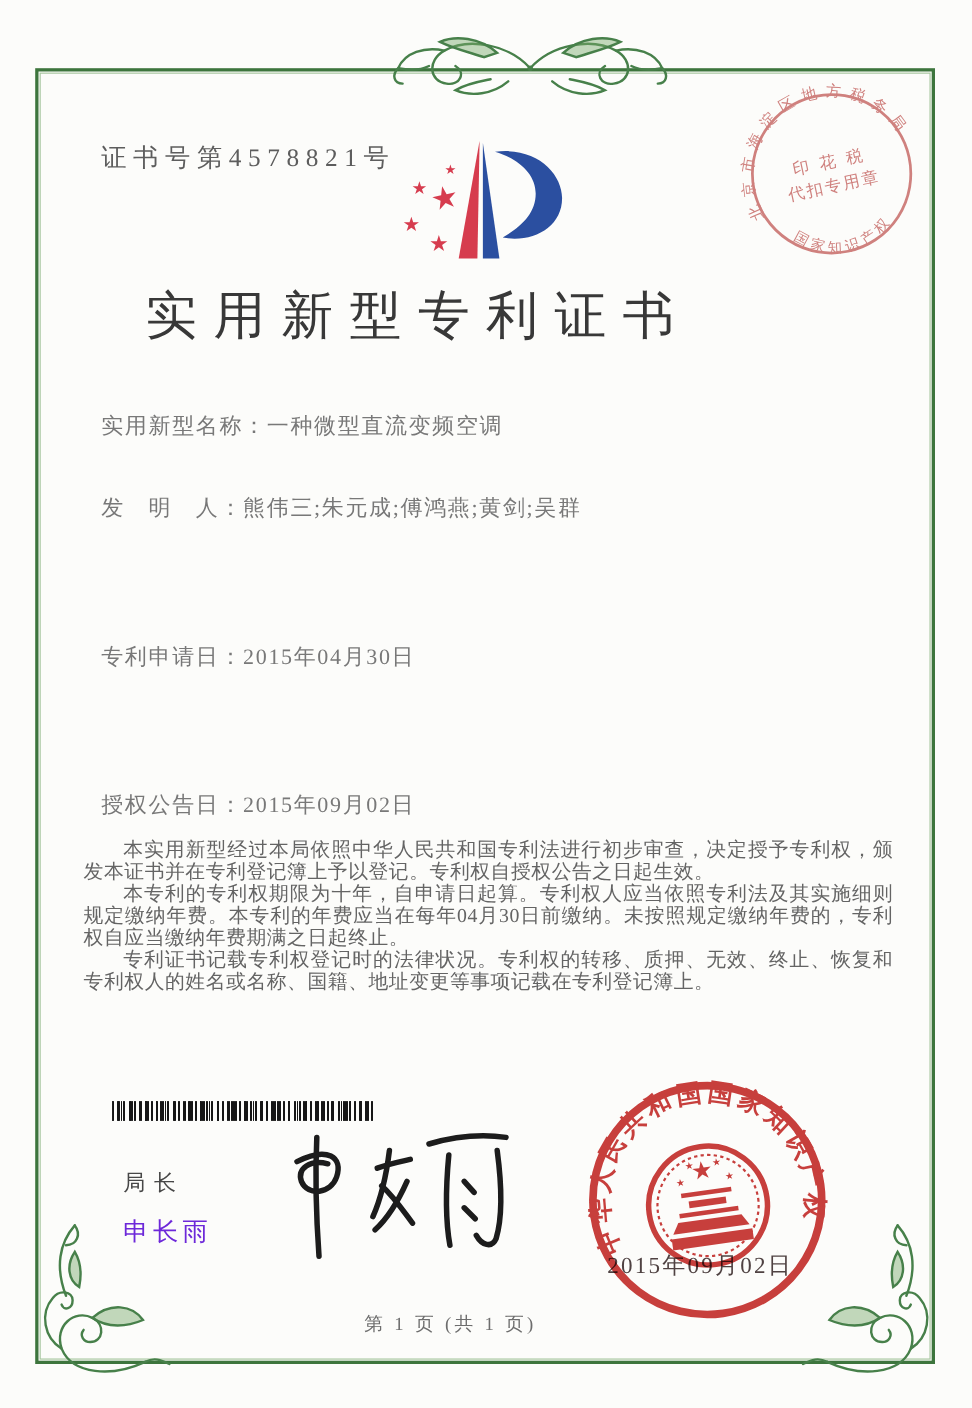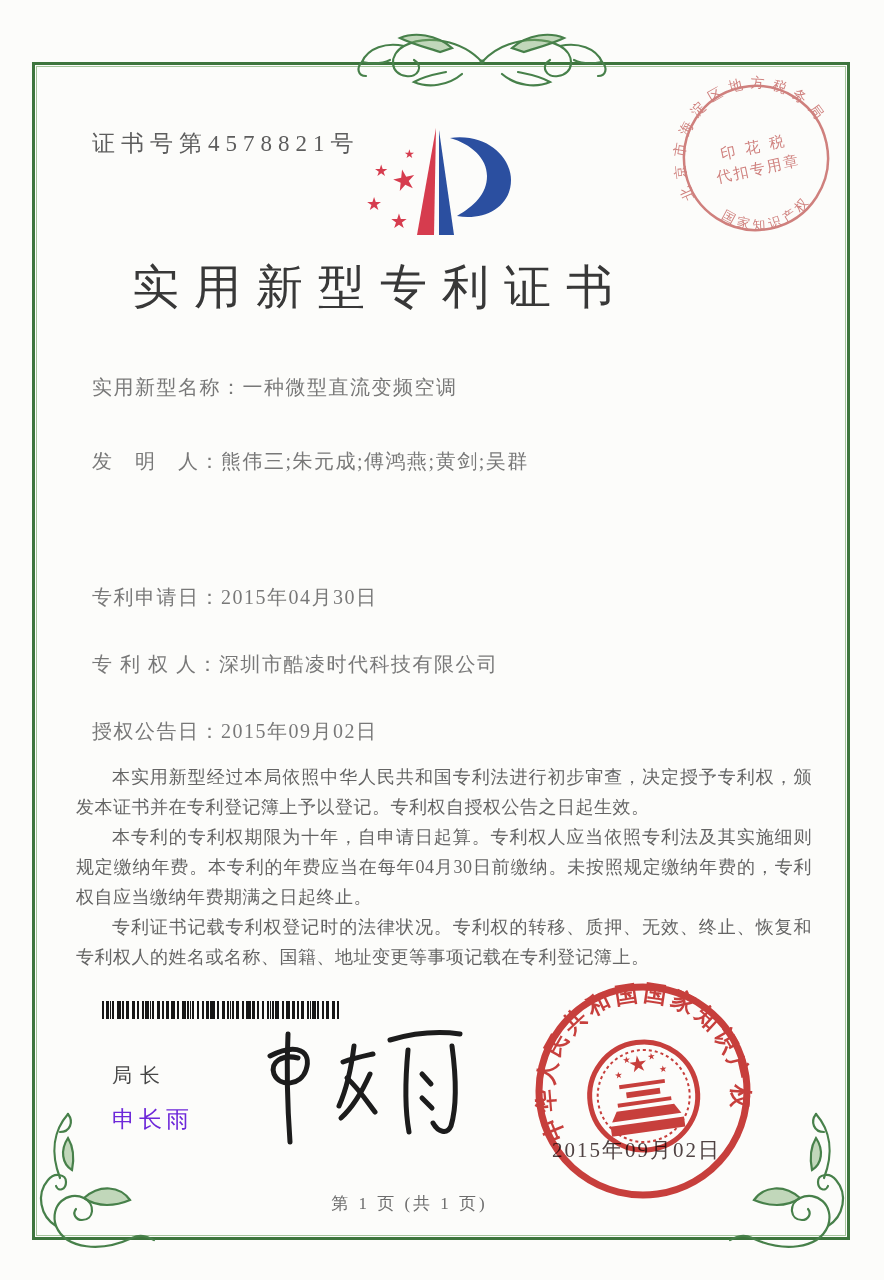--- a/index.html
+++ b/index.html
@@ -30,21 +30,21 @@
   
   .field{
     position:absolute;left:92px;font-size:20px;color:#787878;
     letter-spacing:1.5px;white-space:nowrap;
   }
   #field-0{top:374px;} #field-1{top:448px;} #field-2{top:515px;}
   #field-3{top:584px;} #field-4{top:651px;} #field-5{top:718px;}
   
   #body-text{
     position:absolute;left:76px;top:762px;width:736px;
-    font-size:18px;line-height:30px;color:#646464;text-align:justify;
+    font-size:18px;line-height:20px;color:#646464;text-align:justify;
     letter-spacing:0.5px;
   }
   #body-text p{margin:0;text-indent:2em;}
   
   #barcode{
     position:absolute;left:102px;top:1001px;width:238px;height:18px;
     background:
       repeating-linear-gradient(90deg,#161616 0 2px,transparent 2px 5px),
       repeating-linear-gradient(90deg,#161616 0 1px,transparent 1px 8px),
       repeating-linear-gradient(90deg,transparent 0 4px,#161616 4px 6px,transparent 6px 13px);
@@ -130,23 +130,20 @@
   <div id="title">实用新型专利证书</div>
 
   <div class="field" id="field-0">
     <span>实用新型名称：</span><span>一种微型直流变频空调</span>
   </div>
   <div class="field" id="field-1">
     <span>发　明　人：</span><span>熊伟三;朱元成;傅鸿燕;黄剑;吴群</span>
   </div>
   <div class="field" id="field-3">
     <span>专利申请日：</span><span>2015年04月30日</span>
-  </div>
-  <div class="field" id="field-4">
-    <span>专 利 权 人：</span><span>深圳市酷凌时代科技有限公司</span>
   </div>
   <div class="field" id="field-5">
     <span>授权公告日：</span><span>2015年09月02日</span>
   </div>
 
   <div id="body-text">
     <p>本实用新型经过本局依照中华人民共和国专利法进行初步审查，决定授予专利权，颁发本证书并在专利登记簿上予以登记。专利权自授权公告之日起生效。</p>
     <p>本专利的专利权期限为十年，自申请日起算。专利权人应当依照专利法及其实施细则规定缴纳年费。本专利的年费应当在每年04月30日前缴纳。未按照规定缴纳年费的，专利权自应当缴纳年费期满之日起终止。</p>
     <p>专利证书记载专利权登记时的法律状况。专利权的转移、质押、无效、终止、恢复和专利权人的姓名或名称、国籍、地址变更等事项记载在专利登记簿上。</p>
   </div>

